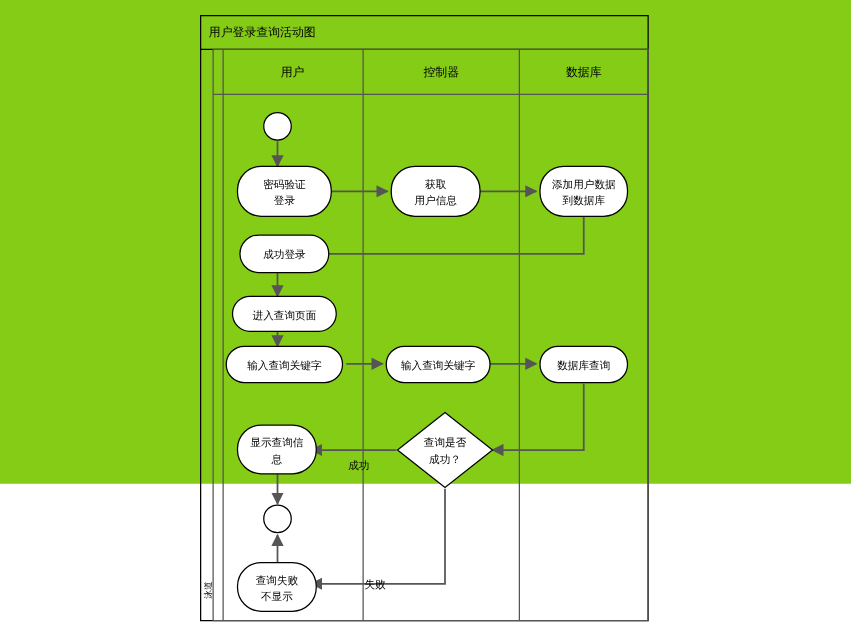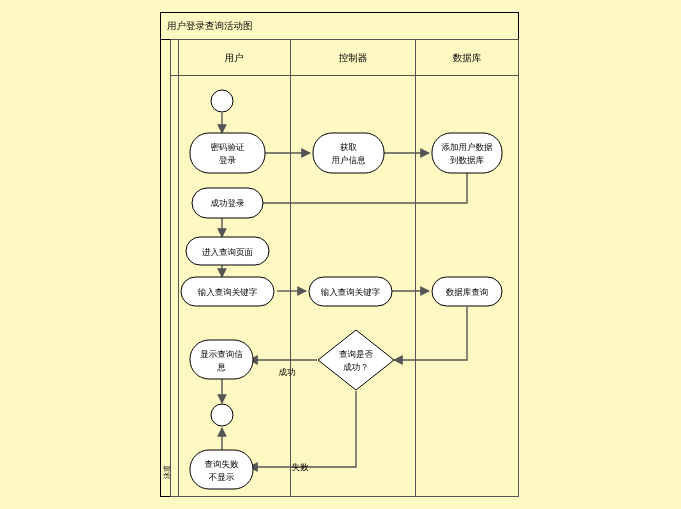--- a/index.html
+++ b/index.html
@@ -1,18 +1,18 @@
 <!DOCTYPE html>
 <html><head>
 <meta charset="utf-8">
 <style>
   html,body{margin:0;padding:0;background:#ffffff;}
   body{width:681px;height:509px;overflow:hidden;
        font-family:"DejaVu Sans","Liberation Sans",sans-serif;}
-  #stage{position:relative;width:681px;height:509px;background:#fef9c3;}
+  #stage{position:relative;width:681px;height:387px;background:#84cc16;}
   svg{display:block;}
   .frm{fill:none;stroke:#000000;stroke-width:1;}
   .lane{fill:none;stroke:#555555;stroke-width:1;}
   .node{fill:#ffffff;stroke:#000000;stroke-width:1;}
   .flow{fill:none;stroke:#555555;stroke-width:1.4;}
   .ttl{font-size:9.5px;fill:#000;}
   .hdr{font-size:9.5px;fill:#000;text-anchor:middle;}
   .nt{font-size:8.5px;fill:#000;text-anchor:middle;}
   .gl{font-size:8.5px;fill:#000;text-anchor:middle;}
   .vl{font-size:7px;fill:#000;text-anchor:middle;}

